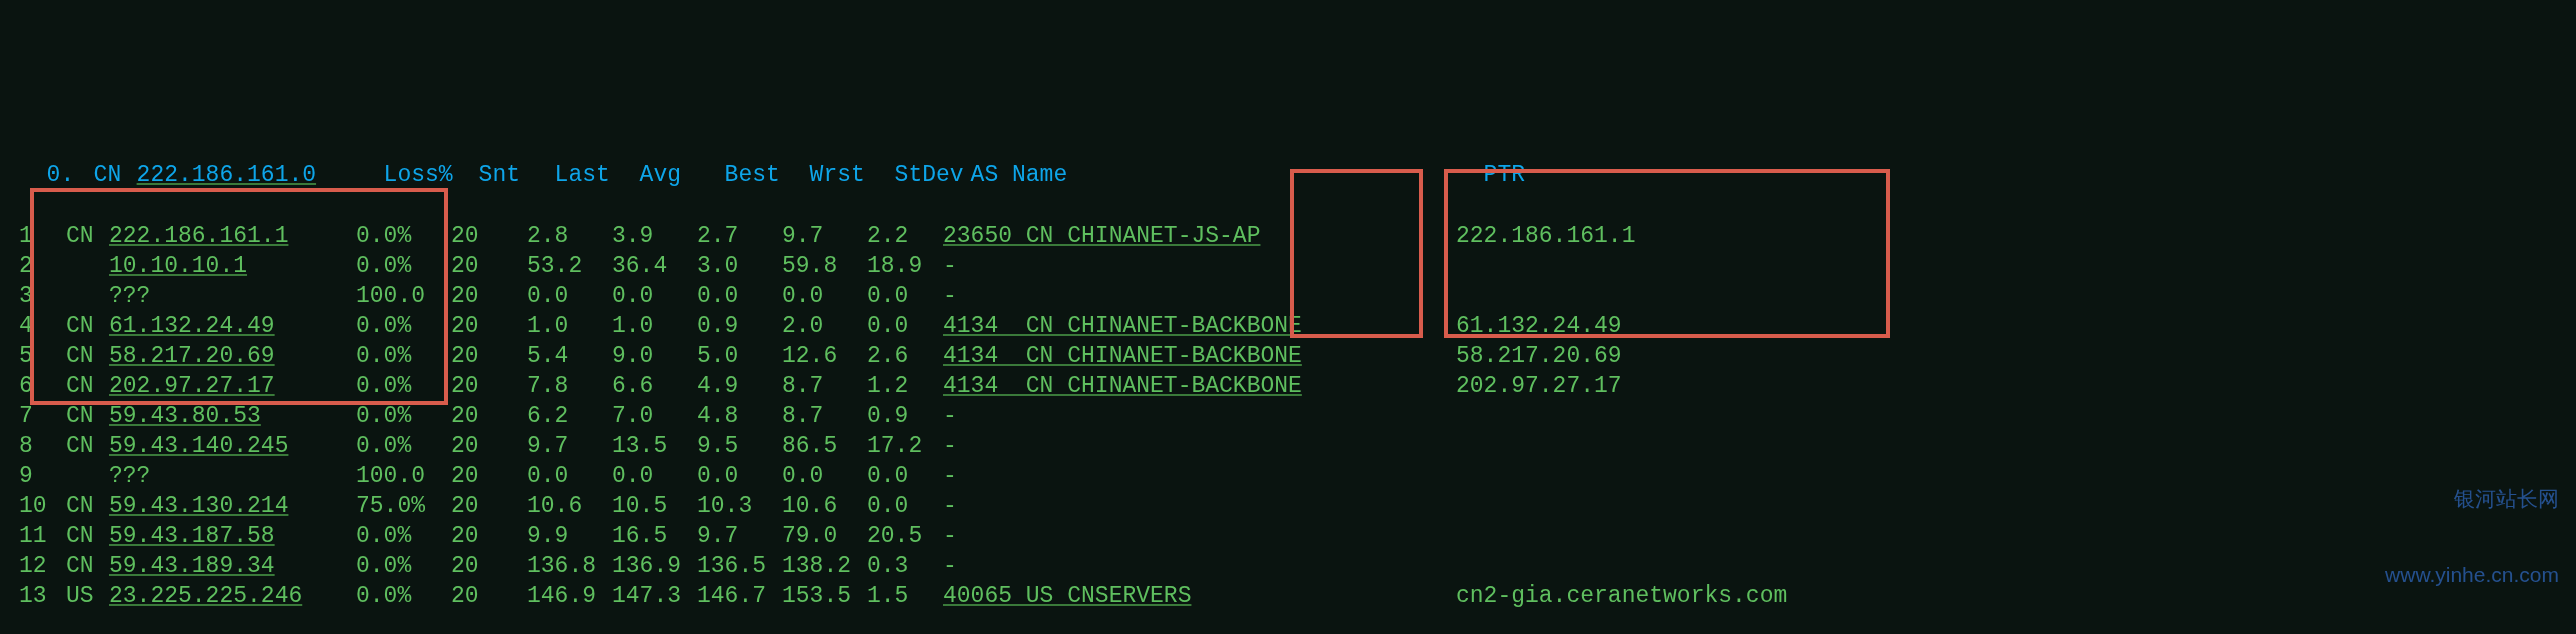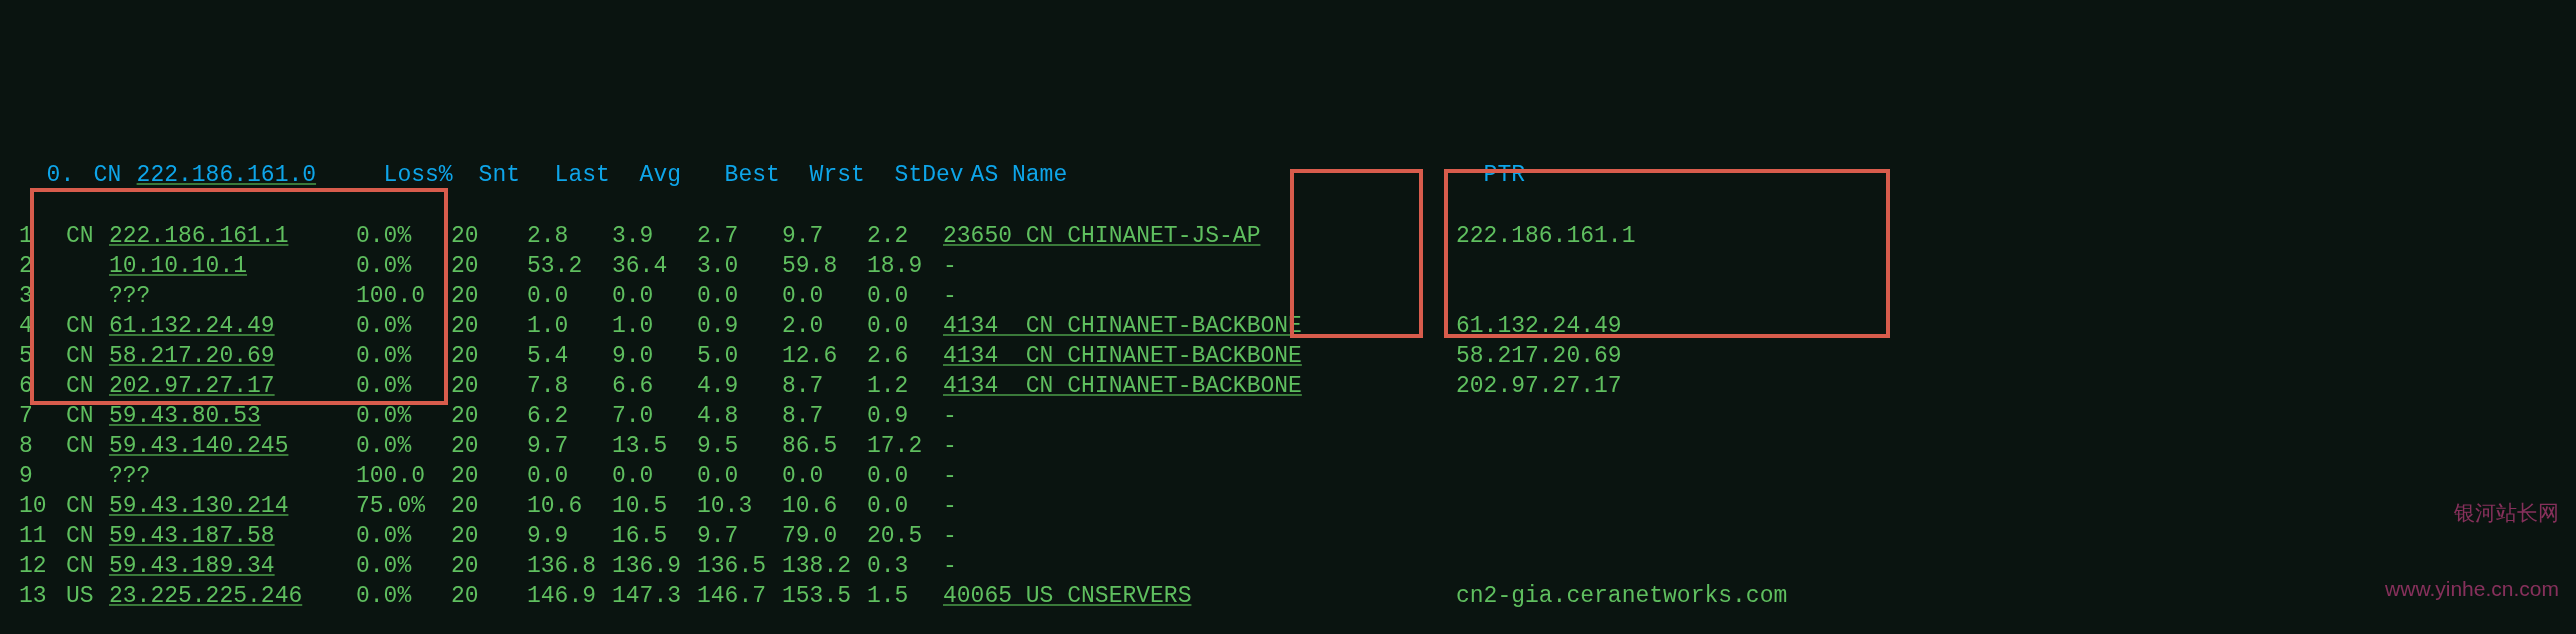--- a/index.html
+++ b/index.html
@@ -65,22 +65,22 @@
     }
     .h3 {
       top: 169px;
       left: 1444px;
       width: 446px;
       height: 169px;
     }
     .watermark {
       position: absolute;
       right: 17px;
-      bottom: 9px;
-      color: #ec4899;
+      bottom: 23px;
+      color: #3b82f6;
       font-size: 21px;
       text-align: right;
       line-height: 1.2;
       font-family: sans-serif;
       opacity: 0.55;
     }
   </style>
 </head>
 <body>
 

